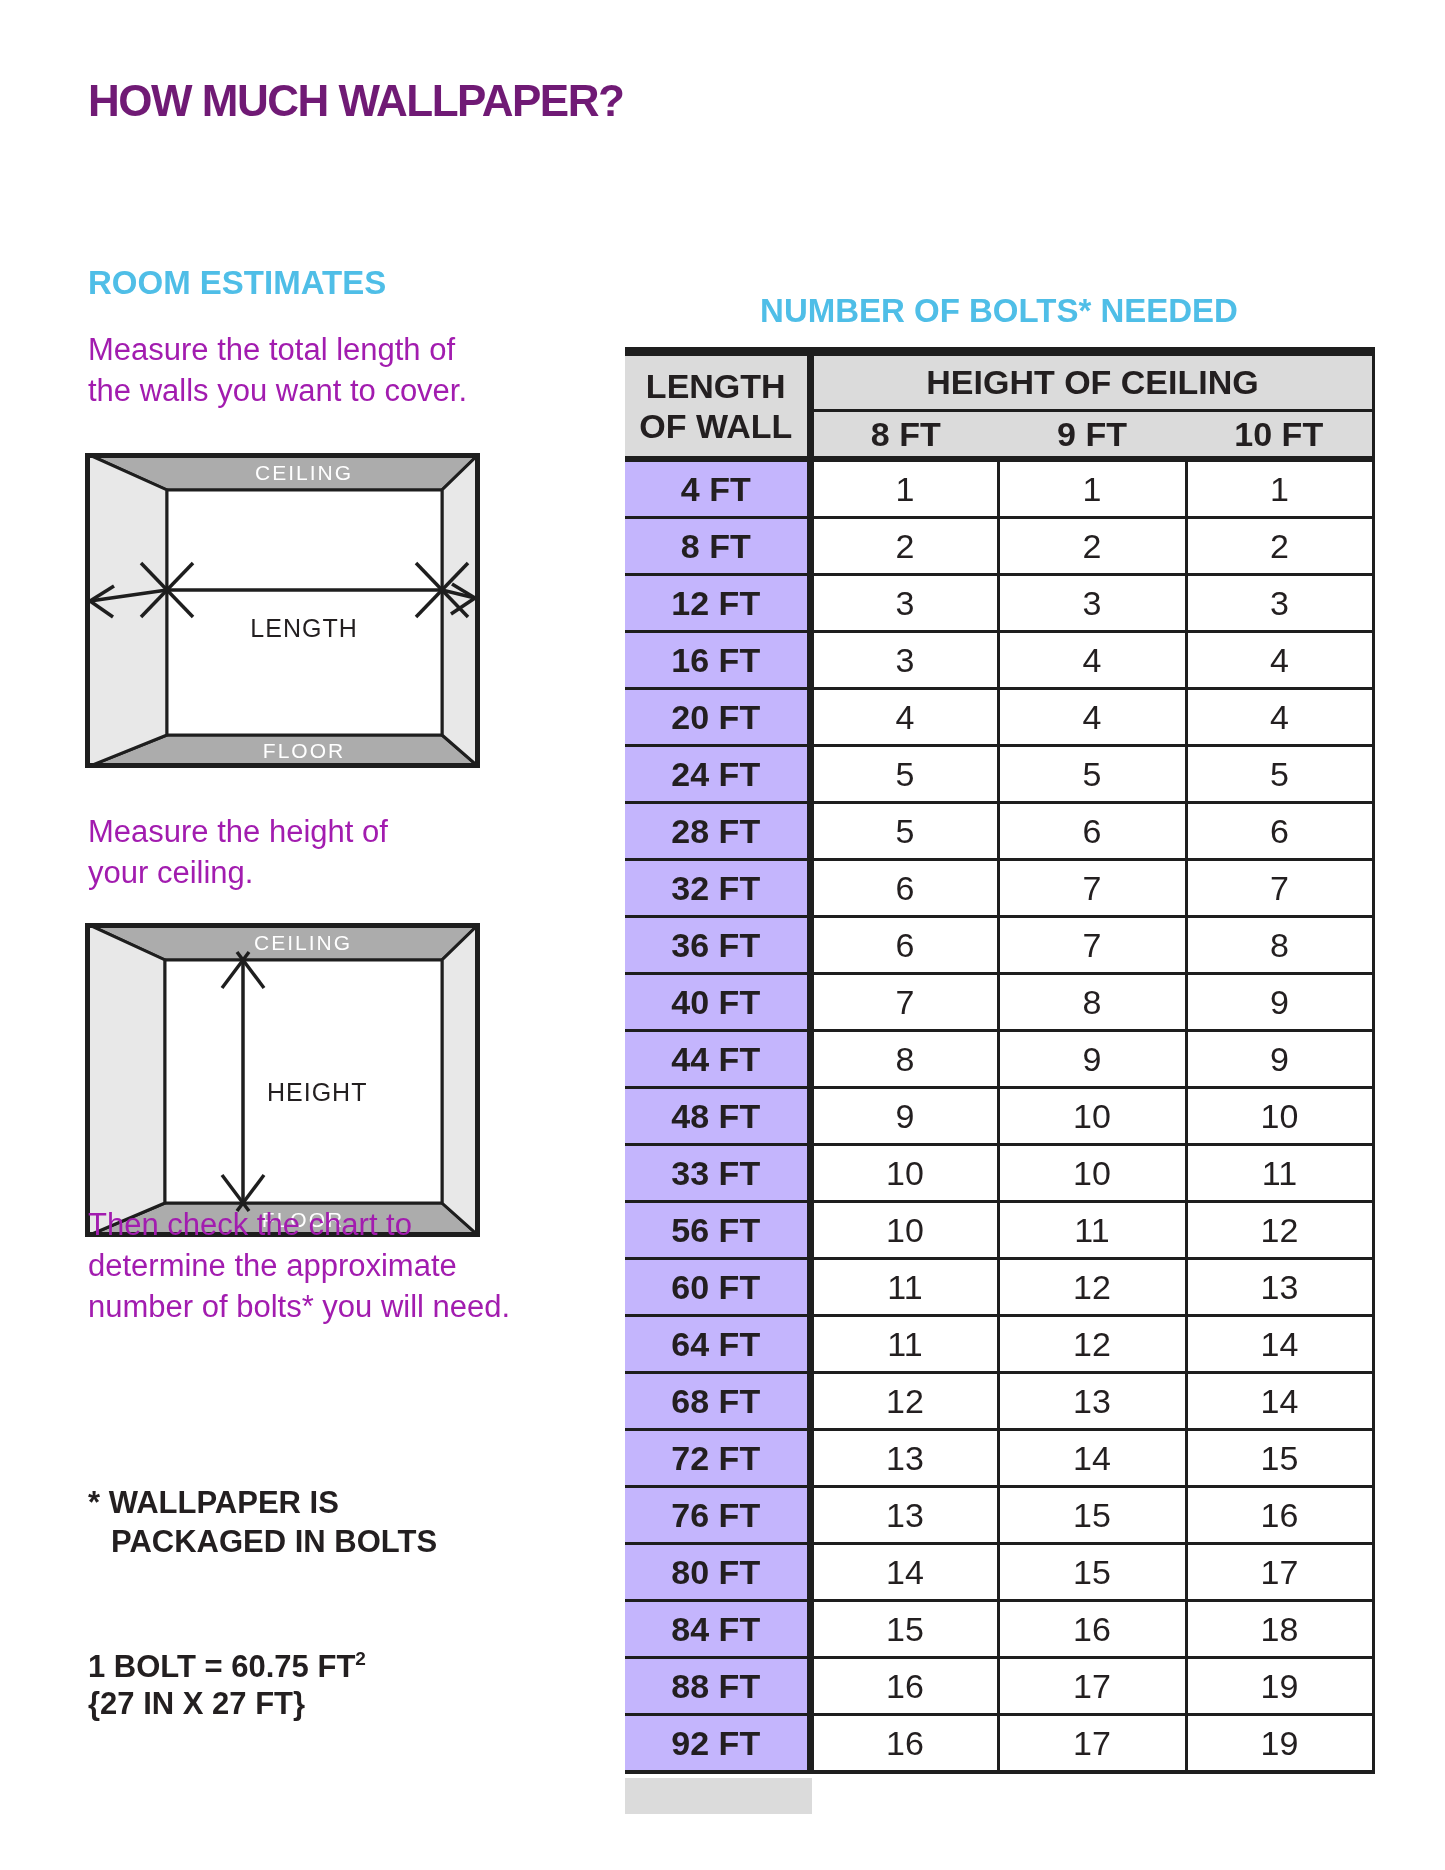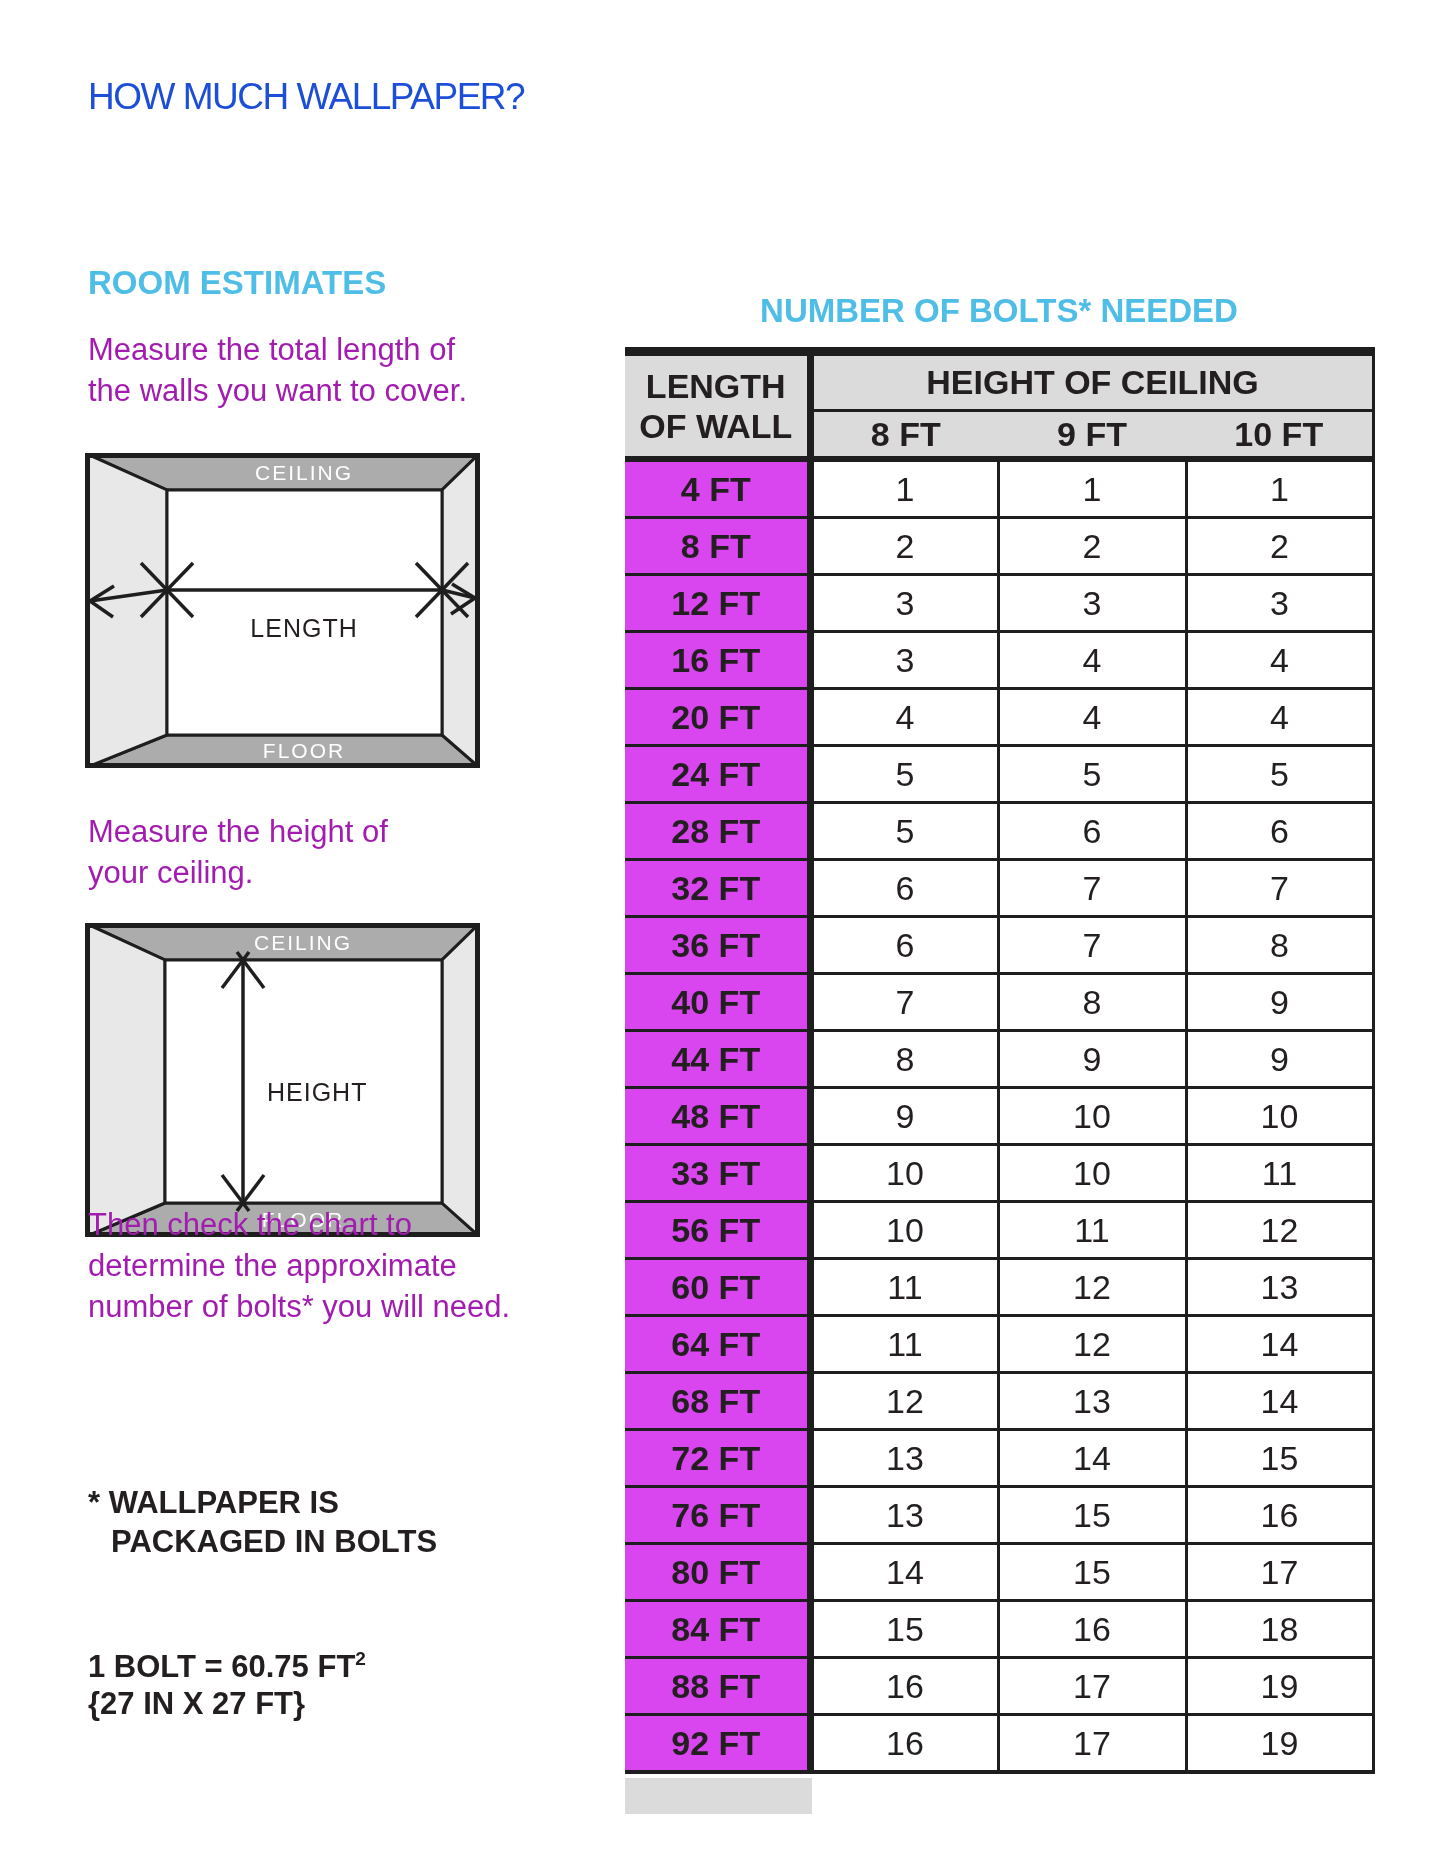--- a/index.html
+++ b/index.html
@@ -2,21 +2,21 @@
 <html><head>
 <meta charset="utf-8">
 <style>
   html,body{margin:0;padding:0;}
   body{
     width:1445px;height:1870px;position:relative;background:#ffffff;
     font-family:"Liberation Sans",sans-serif;color:#231f20;overflow:hidden;
   }
   .page-title{
     position:absolute;left:88px;top:76px;
-    font-size:37px;font-weight:normal;letter-spacing:-1.5px;color:#1d4ed8;
+    font-size:44px;font-weight:bold;letter-spacing:-1.5px;color:#701a75;
     white-space:nowrap;
   }
   .sec-heading{
     font-size:33px;font-weight:bold;color:#4fbee7;white-space:nowrap;
   }
   #room-estimates{position:absolute;left:88px;top:264px;}
   #bolts-heading{position:absolute;left:625px;top:292px;width:748px;text-align:center;}
   .para{
     position:absolute;left:88px;width:480px;
     font-size:31px;line-height:41px;white-space:pre-line;color:#a21caf;
@@ -45,21 +45,21 @@
   }
   #bolts-table th,#bolts-table td{padding:0;text-align:center;vertical-align:middle;}
   .gray{background:#dbdbdb;}
   #th-wall{
     font-weight:bold;line-height:40px;white-space:pre-line;
     border-right:7px solid #1e1e1e;border-bottom:6px solid #1e1e1e;
   }
   #th-hoc{height:53px;font-weight:bold;border-bottom:3px solid #1e1e1e;}
   .th-ft{height:44px;font-weight:bold;border-bottom:6px solid #1e1e1e;}
   .rlabel{
-    background:#d946ef;font-weight:bold;height:54px;
+    background:#c4b5fd;font-weight:bold;height:54px;
     border-right:7px solid #1e1e1e;border-top:3px solid #1e1e1e;
   }
   .val{border:3px solid #1e1e1e;background:#ffffff;font-weight:normal;}
   .stub{position:absolute;left:625px;top:1778px;width:187px;height:36px;background:#dbdbdb;}
 
   
   .diag-band-label{fill:#ffffff;font-size:21px;letter-spacing:2px;font-weight:normal;}
   .diag-dim-label{fill:#231f20;font-size:25px;letter-spacing:1px;}
 </style>
 </head>

